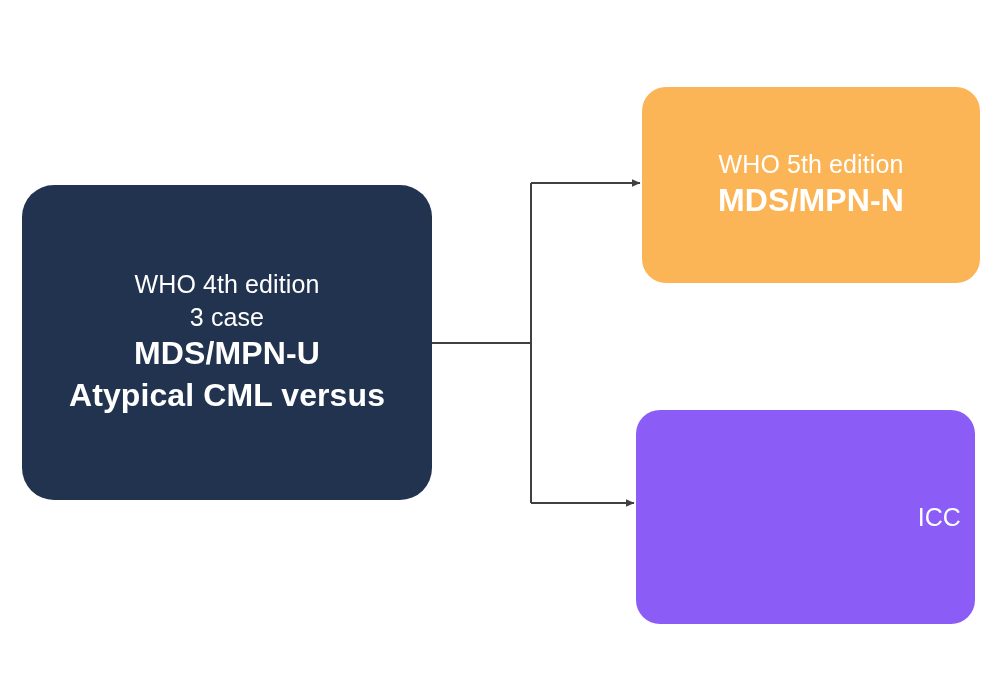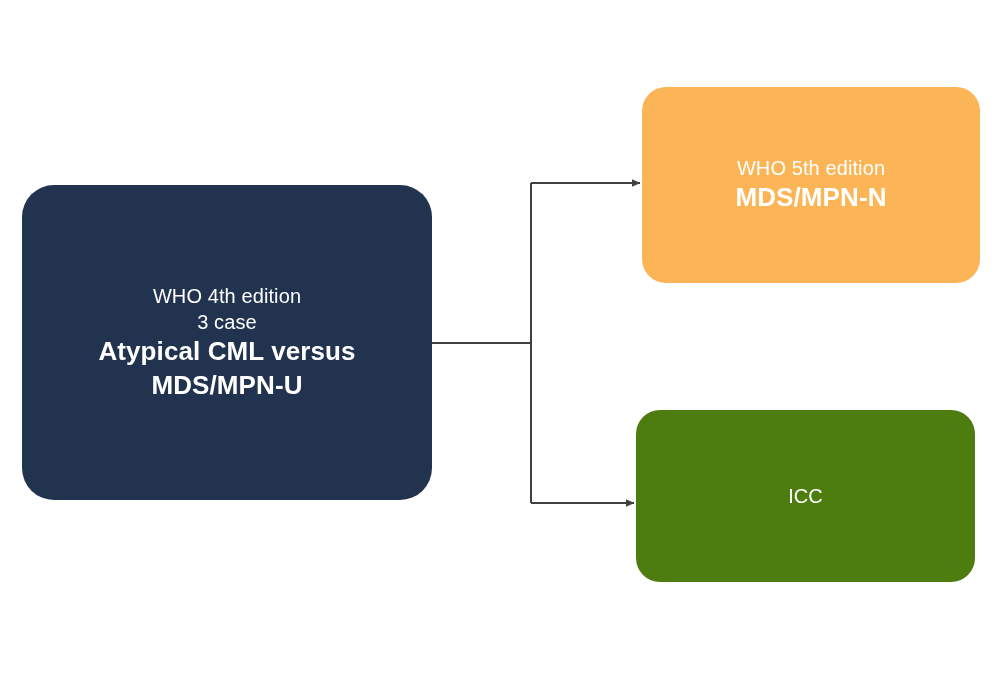--- a/index.html
+++ b/index.html
@@ -35,27 +35,27 @@
     flex-direction: column;
     align-items: center;
     justify-content: center;
     text-align: center;
     color: #ffffff;
     line-height: 1.30;
     padding: 6px 14px;
   }
   .node-line-regular {
     font-weight: 400;
-    font-size: 20px;
+    font-size: 25px;
     letter-spacing: 0.1px;
     white-space: nowrap;
   }
   .node-line-bold {
     font-weight: bold;
-    font-size: 26px;
+    font-size: 32px;
     letter-spacing: 0.1px;
     white-space: nowrap;
   }
   
   #node-who4 {
     left: 22px;
     top: 185px;
     width: 410px;
     height: 315px;
     background: #21334f;
@@ -68,23 +68,24 @@
     width: 338px;
     height: 196px;
     background: #fbb556;
     border-radius: 24px;
   }
   
   #node-icc {
     left: 636px;
     top: 410px;
     width: 339px;
-    height: 172px;
-    background: #4d7c0f;
+    height: 214px;
+    background: #8b5cf6;
     border-radius: 24px;
+    align-items: flex-end;
   }
 </style>
 </head>
 <body>
 
 <div id="diagram-canvas">
 
   <svg id="connector-layer" viewBox="0 0 1000 690" width="1000" height="690" xmlns="http://www.w3.org/2000/svg">
     <defs>
       <marker id="arrowhead-marker" markerWidth="9" markerHeight="8" refX="8.5" refY="4" orient="auto" markerUnits="userSpaceOnUse">
@@ -97,22 +98,22 @@
     <path d="M531,183 L531,503" fill="none" stroke="#404040" stroke-width="2"></path>
 
     <path d="M531,183 L640,183" fill="none" stroke="#404040" stroke-width="2" marker-end="url(#arrowhead-marker)"></path>
 
     <path d="M531,503 L634,503" fill="none" stroke="#404040" stroke-width="2" marker-end="url(#arrowhead-marker)"></path>
   </svg>
 
   <div class="node-box" id="node-who4">
     <div class="node-line-regular">WHO 4th edition</div>
     <div class="node-line-regular">3 case</div>
+    <div class="node-line-bold">MDS/MPN-U</div>
     <div class="node-line-bold">Atypical CML versus</div>
-    <div class="node-line-bold">MDS/MPN-U</div>
   </div>
 
   <div class="node-box" id="node-who5">
     <div class="node-line-regular">WHO 5th edition</div>
     <div class="node-line-bold">MDS/MPN-N</div>
   </div>
 
   <div class="node-box" id="node-icc">
     <div class="node-line-regular">ICC</div>
   </div>

